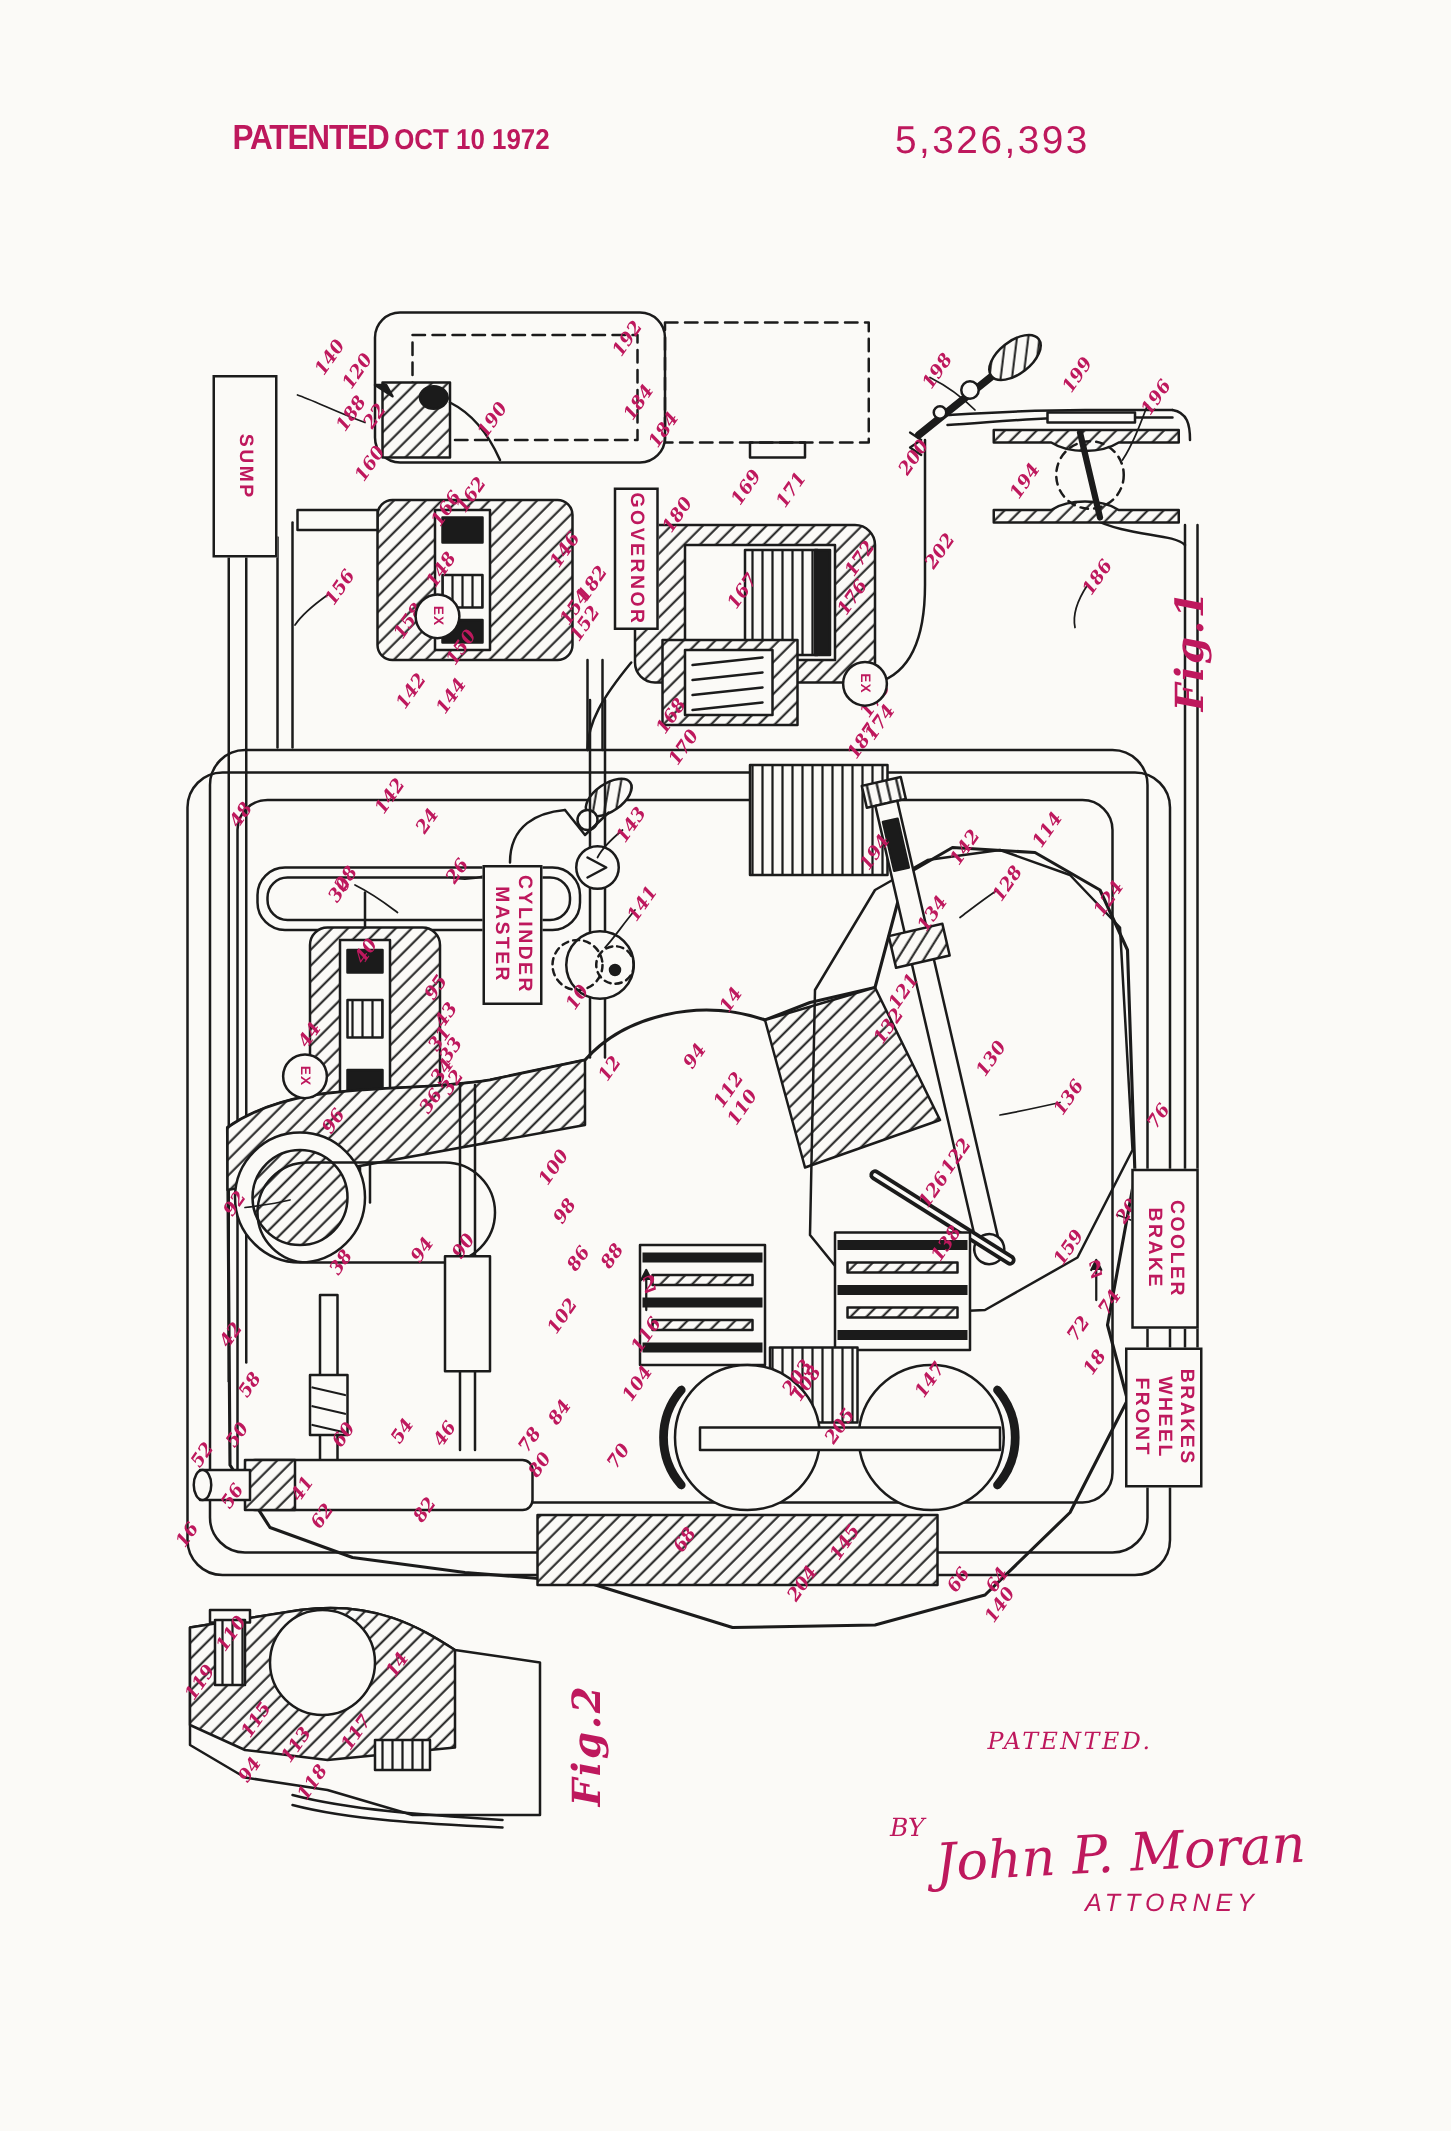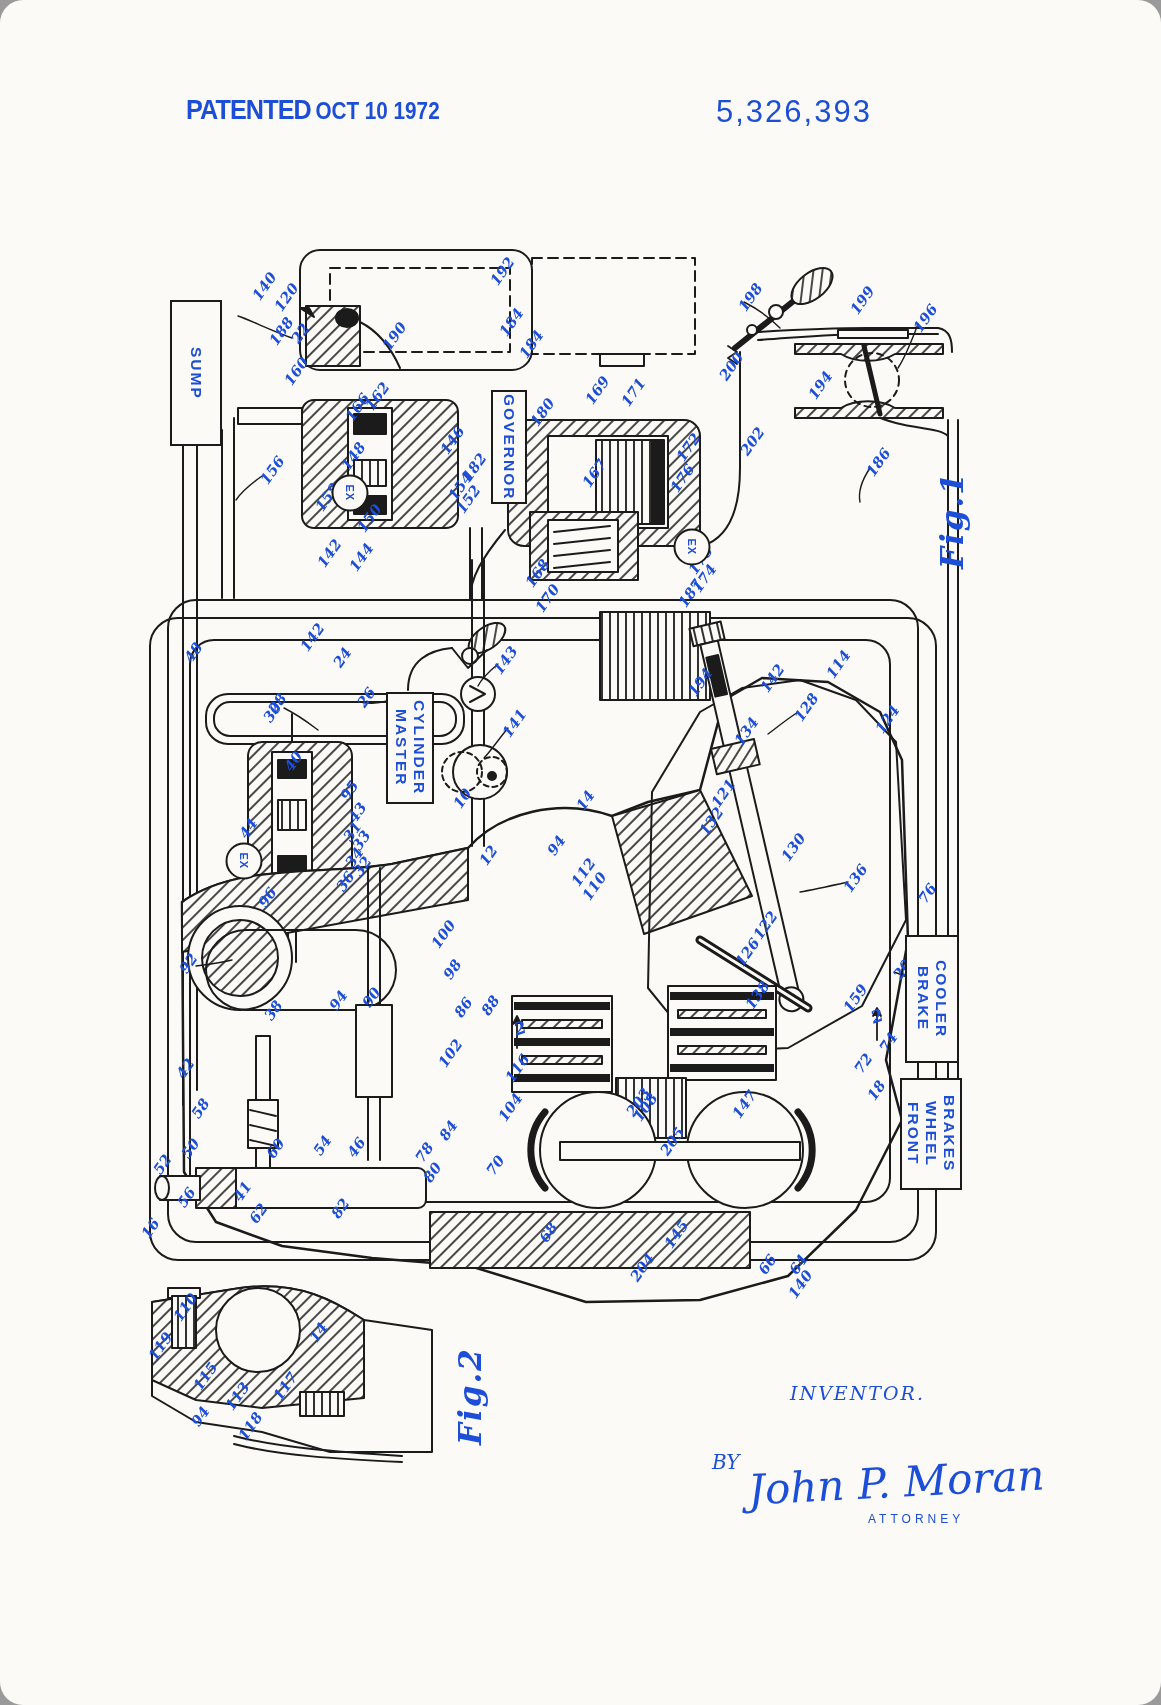--- a/index.html
+++ b/index.html
@@ -1,17 +1,17 @@
 <!DOCTYPE html>
 <html><head>
 <meta charset="utf-8">
 <style>
   html,body{margin:0;padding:0;background:#9a9a9a;}
   #page{position:relative;width:1161px;height:1705px;margin:0 auto;background:#fbfaf7;
-        overflow:hidden;font-family:"Liberation Sans",sans-serif;color:#1d4ed8;border-radius:23px;}
+        overflow:hidden;font-family:"Liberation Sans",sans-serif;color:#be185d;}
   svg{position:absolute;left:0;top:0;}
   .hdr-patented{position:absolute;left:186px;top:94px;font-weight:bold;font-size:28px;
         transform:scaleX(.9);transform-origin:left;letter-spacing:-1px;white-space:nowrap;}
   .hdr-patented .date{font-size:23px;margin-left:5px;letter-spacing:0;}
   .hdr-number{position:absolute;left:716px;top:94px;font-size:31px;letter-spacing:2px;}
   .refnum{position:absolute;font-family:"DejaVu Serif",serif;font-style:italic;font-weight:700;
         font-size:14.5px;transform:translate(-50%,-50%) rotate(-55deg);white-space:nowrap;}
   .secmark{position:absolute;font-family:"DejaVu Serif",serif;font-style:italic;font-weight:700;
         font-size:17px;transform:translate(-50%,-50%) rotate(-20deg);}
   .compbox{position:absolute;border:2.2px solid #1b1b1b;background:#fbfaf7;display:flex;
@@ -24,21 +24,21 @@
   .extext{writing-mode:vertical-lr;text-orientation:sideways;font-size:11px;font-weight:600;letter-spacing:1px;}
   .figlabel{position:absolute;font-family:"DejaVu Serif",serif;font-style:italic;font-weight:700;
         font-size:31px;transform:translate(-50%,-50%) rotate(-90deg);letter-spacing:2px;white-space:nowrap;}
   .inv-head{position:absolute;left:790px;top:1382px;font-family:"DejaVu Serif",serif;
         font-style:italic;font-size:19px;letter-spacing:2px;}
   .inv-name{position:absolute;left:690px;top:1402px;font-family:"DejaVu Serif",serif;
         font-style:italic;font-weight:700;font-size:34px;white-space:nowrap;}
   .by-label{position:absolute;left:712px;top:1450px;font-family:"DejaVu Serif",serif;font-style:italic;font-size:20px;}
   .att-sig{position:absolute;left:748px;top:1458px;font-family:"DejaVu Serif",serif;font-style:italic;
         font-size:42px;transform:rotate(-3deg);white-space:nowrap;}
-  .att-title{position:absolute;left:868px;top:1512px;font-size:12px;letter-spacing:4px;}
+  .att-title{position:absolute;left:868px;top:1512px;font-size:20px;letter-spacing:4px;font-style:italic;}
   #annotations{position:absolute;left:0;top:0;width:100%;height:100%;z-index:2;}
 </style>
 </head>
 <body>
 
 <div id="page">
 
   <svg width="1161" height="1705" viewBox="0 0 1161 1705">
     <defs>
       <pattern id="h45" width="9" height="9" patternUnits="userSpaceOnUse" patternTransform="rotate(45)">
@@ -409,17 +409,17 @@
       <span class="export" style="left: 692px; top: 547px;">
         <span class="extext">EX</span>
       </span>
       <span class="export" style="left: 244px; top: 861px;">
         <span class="extext">EX</span>
       </span>
       <span class="figlabel" style="left: 952px; top: 520px;">Fig.1</span>
       <span class="figlabel" style="left: 470px; top: 1396px;">Fig.2</span>
     </div>
 
-  <div class="inv-head">INVENTOR.</div>
+  <div class="inv-head">PATENTED.</div>
   <div class="by-label">BY</div>
   <div class="att-sig">John P. Moran</div>
   <div class="att-title">ATTORNEY</div>
 </div>
 
 </body></html>

